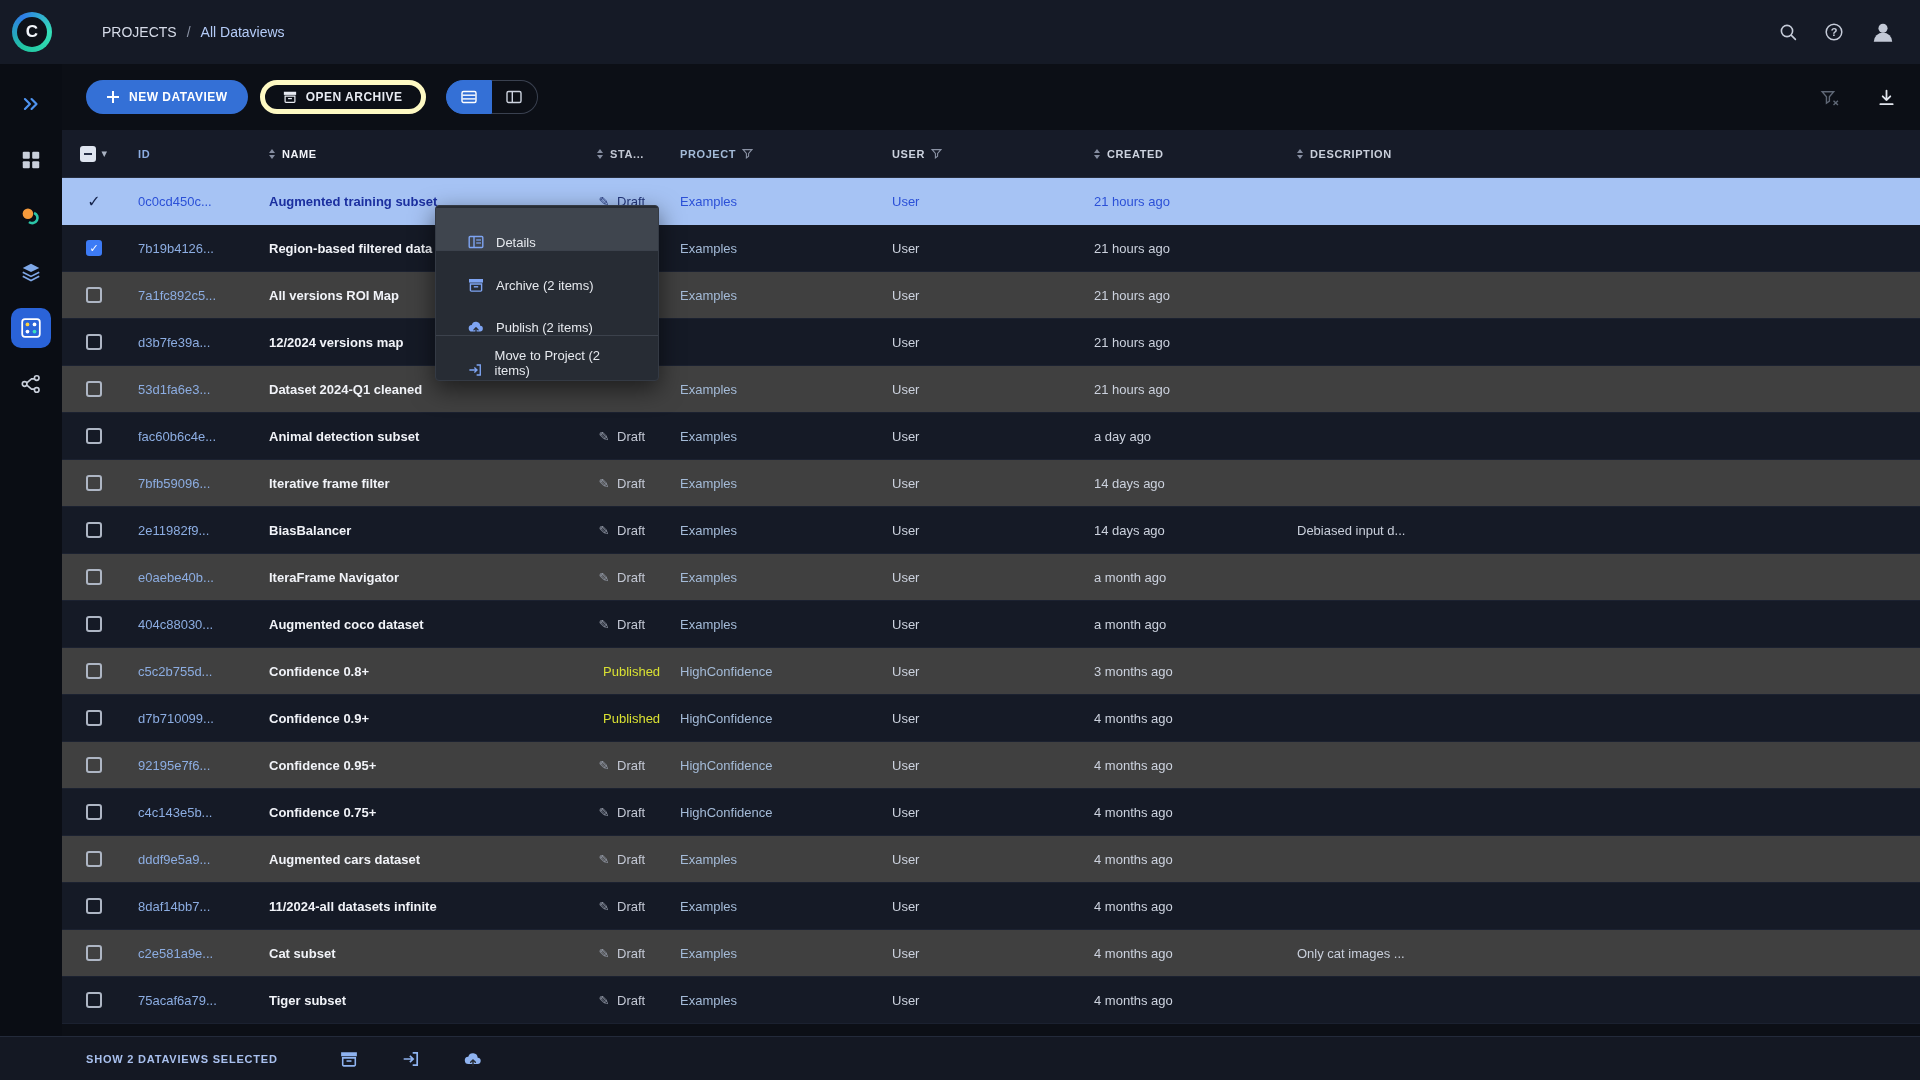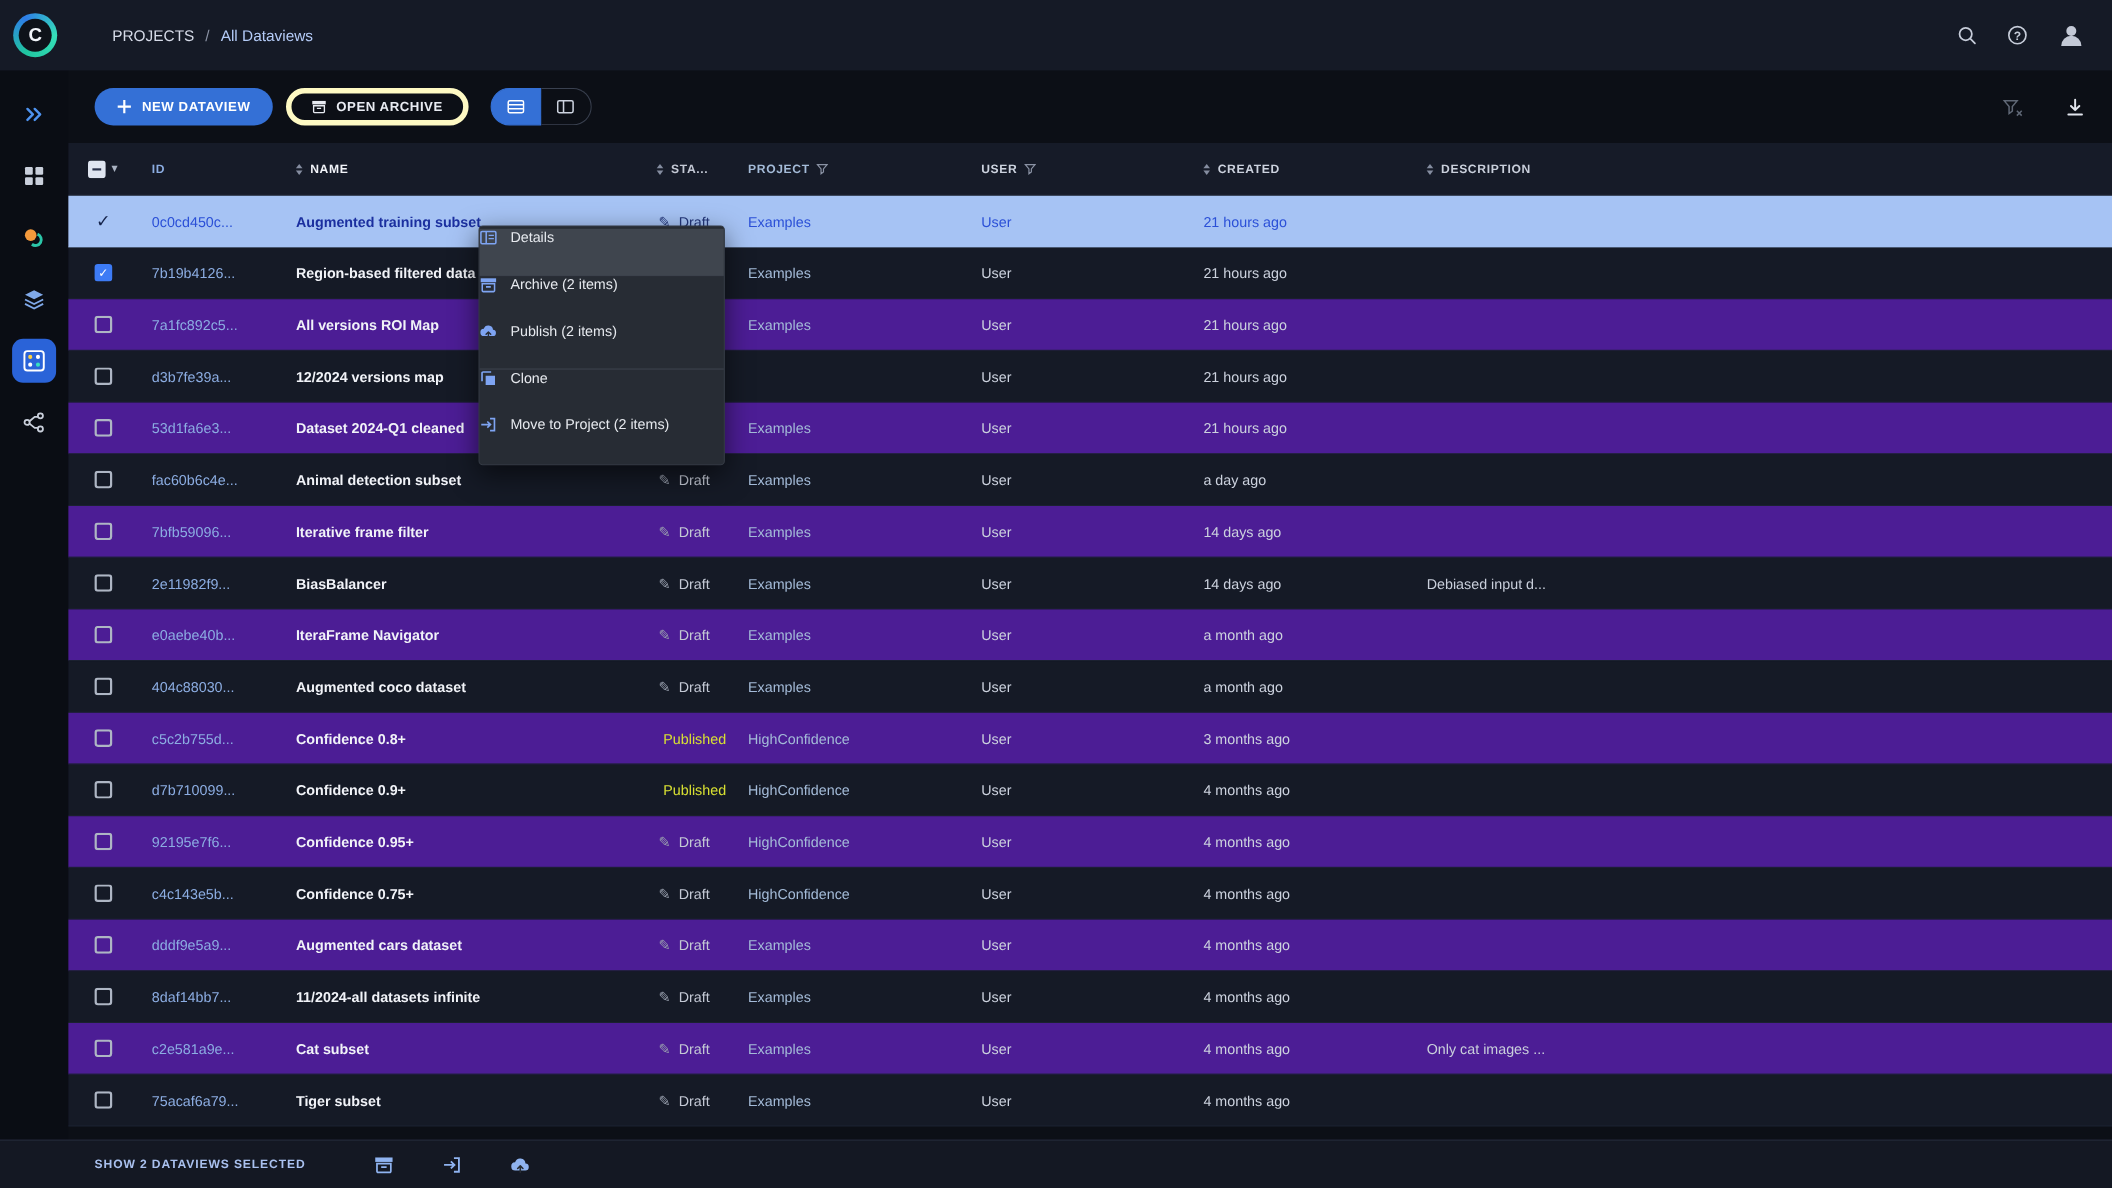--- a/index.html
+++ b/index.html
@@ -32,21 +32,21 @@
   .view-toggle{display:flex;margin-left:8px;}
   .vt-btn{width:46px;height:34px;display:flex;align-items:center;justify-content:center;border:1px solid #3a4150;background:transparent;color:#cdd3df;cursor:pointer;}
   .vt-btn.active{background:#3470d6;border-color:#3470d6;color:#fff;}
   .vt-btn:first-child{border-radius:17px 0 0 17px;}
   .vt-btn:last-child{border-radius:0 17px 17px 0;border-left:none;}
   .toolbar-right{margin-left:auto;display:flex;gap:38px;align-items:center;}
 
   
   .thead{height:48px;background:#161b28;display:flex;align-items:center;border-bottom:1px solid #262d3d;}
   .hcell{display:flex;align-items:center;gap:6px;font-size:11px;font-weight:bold;letter-spacing:.6px;color:#eef0f5;padding-left:12px;cursor:pointer;white-space:nowrap;overflow:hidden;}
-  .row{height:47px;display:flex;align-items:center;background:#4c1d95;border-bottom:1px solid #1b2130;cursor:pointer;}
+  .row{height:47px;display:flex;align-items:center;background:#404040;border-bottom:1px solid #1b2130;cursor:pointer;}
   .tbody .row:nth-child(even){background:#151a26;}
   .cell{font-size:13px;white-space:nowrap;overflow:hidden;text-overflow:ellipsis;padding:0 8px 0 12px;display:flex;align-items:center;}
   .col-check{width:64px;justify-content:center;padding:0;display:flex;align-items:center;gap:5px;}
   .col-id{width:131px;color:#8cade2;}
   .col-name{width:328px;color:#f1f3f8;font-weight:bold;}
   .col-status{width:83px;color:#c3c8d4;padding-left:12px;}
   .col-project{width:212px;color:#a4bbd8;}
   .col-user{width:202px;color:#ccd2de;}
   .col-created{width:203px;color:#ccd2de;}
   .col-description{flex:1;color:#c9cfdb;}
@@ -78,21 +78,21 @@
   .vt-btn [data-icon]{width:16px;height:16px;}
   .tr-ic{width:19px;height:19px;color:#e2e6ee;cursor:pointer;}
   .tr-ic.muted{color:#5f6775;}
   .funnel{width:11px;height:11px;color:#8a92a4;}
   .s-ic{width:14px;height:14px;margin-right:6px;color:#9aa1af;font-size:13px;}
   .status-published .s-ic{color:#d8e032;}
   .side-item [data-icon]{width:22px;height:22px;}
 
   
   .context-menu{position:absolute;left:435px;top:205px;width:224px;background:#272c34;border:1px solid #343a44;border-radius:4px;box-shadow:0 8px 24px rgba(0,0,0,.55);padding:2px 0;z-index:100;}
-  .menu-item{height:42px;display:flex;align-items:flex-start;gap:12px;padding:0 0;font-size:13px;color:#e6e9ee;cursor:pointer;}
+  .menu-item{height:42px;display:flex;align-items:flex-end;gap:12px;padding:0 32px;font-size:13px;color:#e6e9ee;cursor:pointer;}
   .menu-item.highlight{background:#3f454e;}
   .m-ic{width:16px;height:16px;color:#7ea4f2;}
   .menu-divider{height:1px;background:#3c424c;margin:0;}
 
   
   .footer{position:absolute;left:0;bottom:0;width:1920px;height:44px;background:#141823;border-top:1px solid #232a3a;display:flex;align-items:center;z-index:70;padding-left:86px;}
   .footer-label{font-size:11px;font-weight:bold;letter-spacing:.8px;color:#a9c0ee;margin-right:62px;}
   .footer-actions{display:flex;gap:44px;align-items:center;}
   .f-btn{color:#8fb3f0;cursor:pointer;display:flex;}
   .f-btn [data-icon]{width:18px;height:18px;}
@@ -590,29 +590,20 @@
       <span class="m-ic" data-icon="publish">
         <svg viewBox="0 0 16 16">
           <path d="M4.2 12.5a3.3 3.3 0 0 1-.4-6.6 4.3 4.3 0 0 1 8.4.9 2.7 2.7 0 0 1-.4 5.7z" fill="currentColor"></path>
           <path d="M8 14V8.8M8 8.8L5.9 10.9M8 8.8l2.1 2.1" fill="none" stroke="#272c34" stroke-width="1.3" stroke-linecap="round"></path>
         </svg>
       </span>
       <span class="m-label">Publish (2 items)</span>
     </div>
     <div class="menu-divider"></div>
     <div class="menu-item">
-      <span class="m-ic" data-icon="clone">
-        <svg viewBox="0 0 16 16">
-          <path d="M5.5 5.5h8.5v8.5H5.5z" fill="currentColor"></path>
-          <path d="M2.2 10.5V3.2a1 1 0 0 1 1-1h7.3" fill="none" stroke="currentColor" stroke-width="1.5"></path>
-        </svg>
-      </span>
-      <span class="m-label">Clone</span>
-    </div>
-    <div class="menu-item">
       <span class="m-ic" data-icon="move">
         <svg viewBox="0 0 16 16">
           <path d="M9.5 2.5h4v11h-4" fill="none" stroke="currentColor" stroke-width="1.5"></path>
           <path d="M1.5 8h8.2M7 5.2L9.9 8 7 10.8" fill="none" stroke="currentColor" stroke-width="1.5"></path>
         </svg>
       </span>
       <span class="m-label">Move to Project (2 items)</span>
     </div>
   </div>
 

